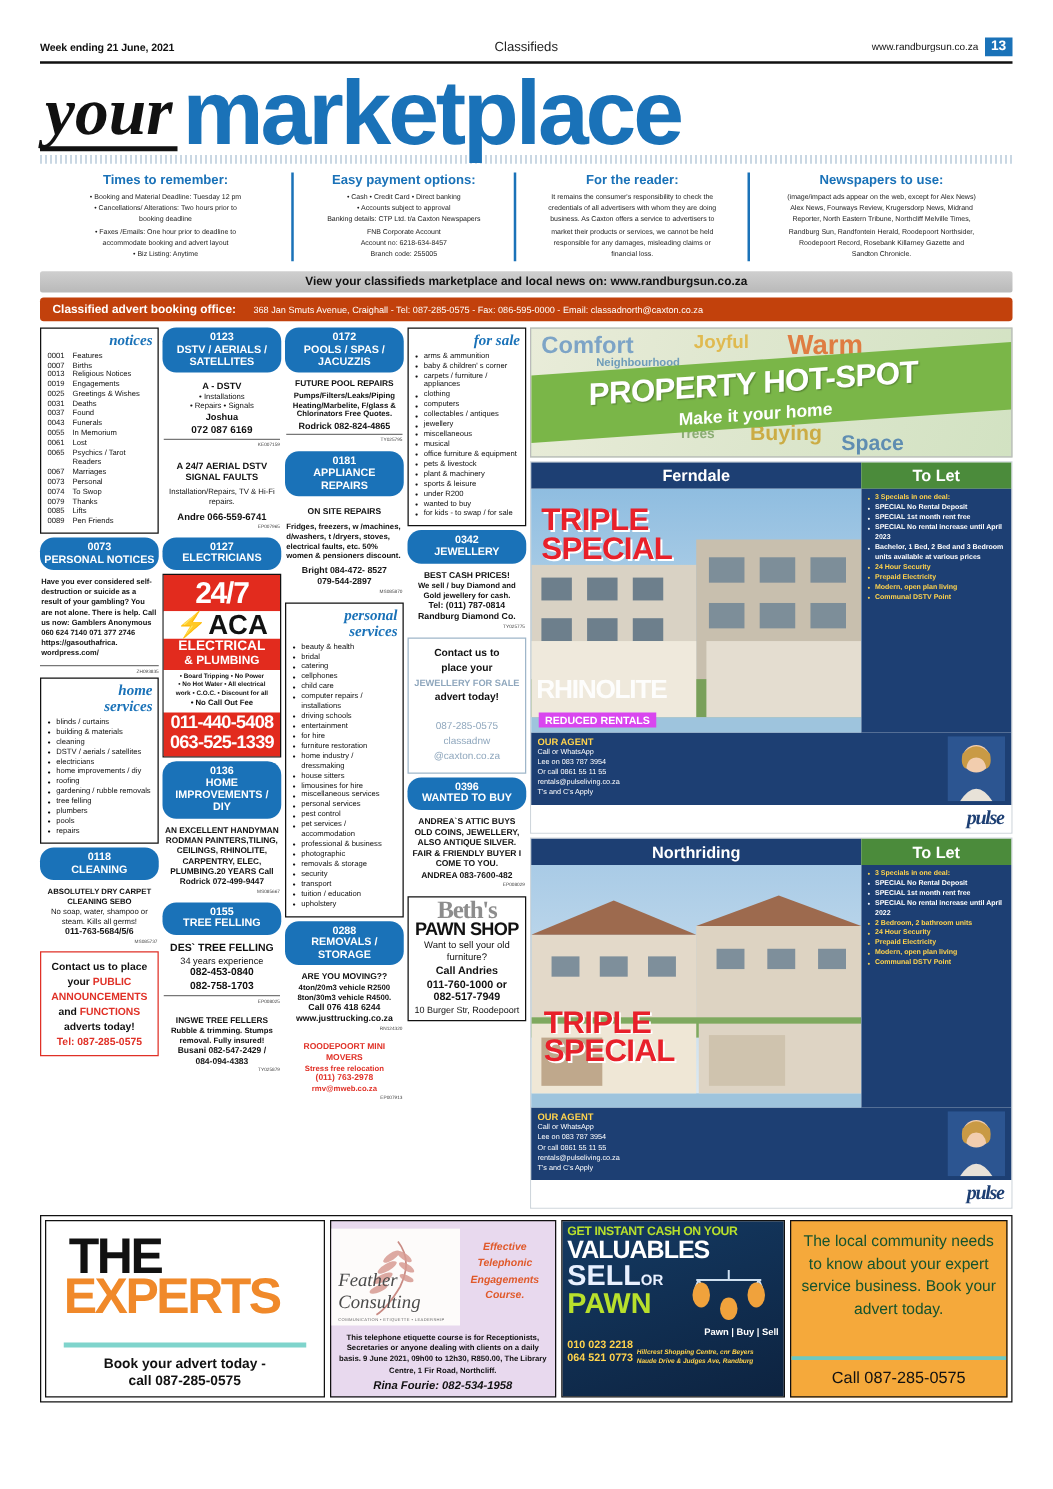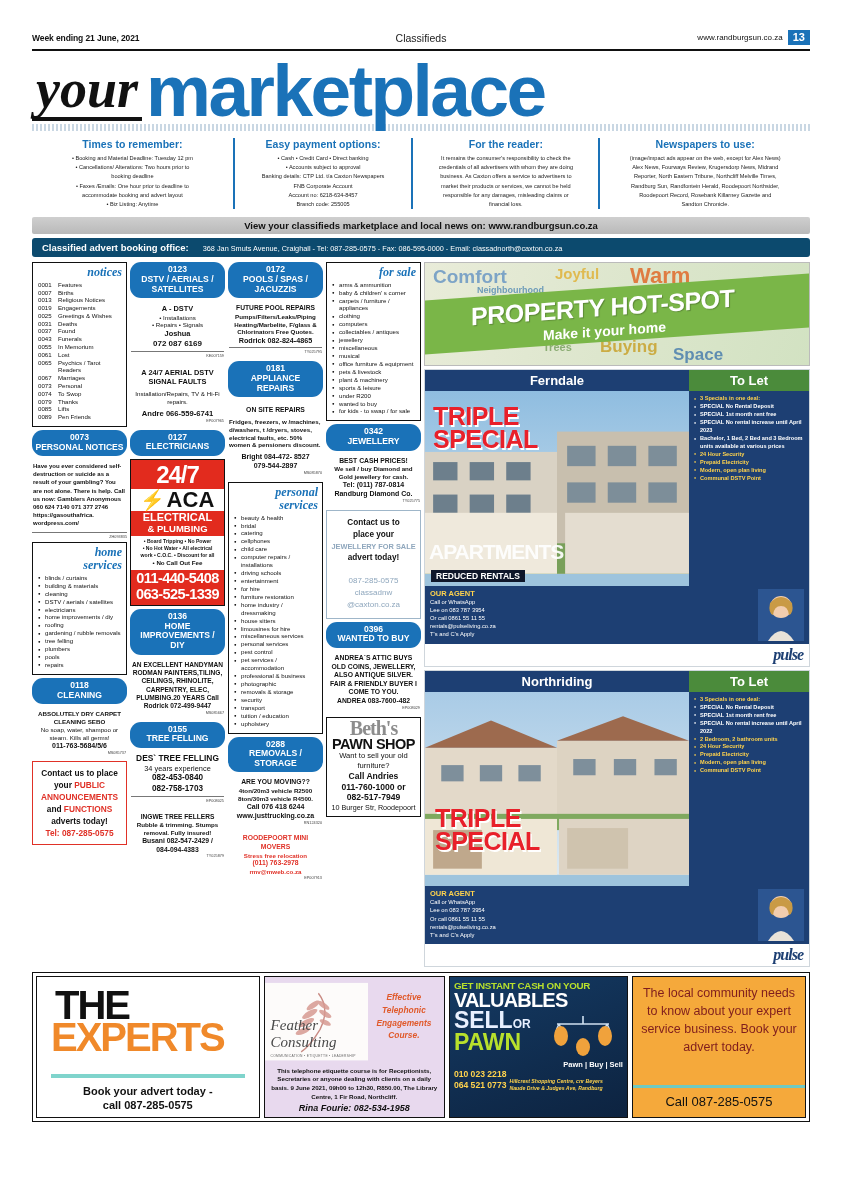--- a/index.html
+++ b/index.html
@@ -43,22 +43,22 @@
   .info h3 { color:#1a72b8; font-size:10.5px; font-weight:bold; margin-bottom:4px; }
   .info p, .info li { font-size:5.6px; line-height:1.65; color:#1b1b1b; }
 
   
   .viewbar {
     margin-top:8px; background:linear-gradient(180deg,#cfcfcf,#b9b9b9);
     text-align:center; font-size:9.5px; font-weight:bold; padding:3px 0; color:#111;
     border-radius:2px;
   }
   .bookbar {
-    margin-top:4px; background:#0c4a6e; color:#fff; border-radius:3px;
-    display:flex; align-items:flex-end; padding:4px 10px; gap:14px;
+    margin-top:4px; background:#c2410c; color:#fff; border-radius:3px;
+    display:flex; align-items:center; padding:4px 10px; gap:14px;
   }
   .bookbar .t1 { font-size:9.5px; font-weight:bold; white-space:nowrap; }
   .bookbar .t2 { font-size:7.3px; }
 
   
   .body { display:flex; margin-top:5px; gap:3px; height:705px; }
   .colstack { width:95px; display:flex; flex-direction:column; gap:3px; }
   .rightzone { flex:1; display:flex; flex-direction:column; gap:3px; }
 
   .catbox { border:1.3px solid #111; padding:4px 4px 5px 5px; }
@@ -148,21 +148,21 @@
   .propad .agent .t1 { font-weight:bold; font-size:7.5px; color:#ffd34d; }
   .propad .agent .t2 { font-size:5.8px; line-height:1.4; }
   .propad .foot { background:#fff; text-align:right; padding:2px 6px; }
   .pulse { font-family:"Liberation Serif", serif; font-style:italic; font-weight:bold; font-size:16px; color:#1d3f73; letter-spacing:-1px; }
 
   .triple {
     position:absolute; left:8px; top:14px; color:#e8202a; font-weight:bold;
     font-size:25px; line-height:0.9; text-shadow:1.5px 1.5px 0 #fff; letter-spacing:-0.5px;
   }
   .apart { position:absolute; left:4px; bottom:22px; color:#fff; font-weight:bold; font-size:21px; letter-spacing:-1px; opacity:.92;}
-  .redrent { position:absolute; left:6px; bottom:4px; background:#0f172a; color:#fff; font-weight:bold; font-size:8.5px; padding:1px 5px; }
+  .redrent { position:absolute; left:6px; bottom:4px; background:#d946ef; color:#fff; font-weight:bold; font-size:8.5px; padding:1px 5px; }
 
   .photo { position:absolute; inset:0; }
 
   
   .bottom { display:flex; gap:4px; margin-top:5px; height:150px; border:1.5px solid #111; padding:3px; }
   .bad { border:1px solid #111; position:relative; overflow:hidden; }
   .bad1 { flex:1.52; background:#fff; display:flex; flex-direction:column; justify-content:flex-end; align-items:center; padding-bottom:4px;}
   .bad1 .the { position:absolute; left:18px; top:6px; font-weight:bold; font-size:40px; letter-spacing:-2px; }
   .bad1 .experts { position:absolute; left:14px; top:38px; font-weight:bold; font-size:40px; color:#f0892a; letter-spacing:-2px; }
   .bad1 .bar { position:absolute; left:14px; right:14px; top:97px; height:4px; background:#7fd4cc; }
@@ -178,21 +178,21 @@
   .bad3 { flex:1.16; background:linear-gradient(160deg,#143a63,#0d2340); color:#fff; padding:3px 4px; }
   .bad3 .l1 { font-weight:bold; font-size:9.8px; color:#b8e02c; letter-spacing:-0.3px; }
   .bad3 .l2 { font-weight:bold; font-size:20px; color:#fff; line-height:0.95; letter-spacing:-0.8px; }
   .bad3 .l3 { font-weight:bold; font-size:23px; color:#e8f0ff; line-height:0.95; }
   .bad3 .l3 small { font-size:12px; }
   .bad3 .l4 { font-weight:bold; font-size:23px; color:#b8e02c; line-height:0.95; }
   .bad3 .pbs { font-size:7.5px; font-weight:bold; text-align:right; }
   .bad3 .nums { font-weight:bold; font-size:8.6px; color:#ffd34d; line-height:1.3; }
   .bad3 .addr { font-size:5.2px; font-weight:bold; font-style:italic; color:#ffd34d; line-height:1.35; }
   .bad4 { flex:1.18; background:#f5a93b; display:flex; flex-direction:column; }
-  .bad4 .msg { flex:1; font-size:12.5px; line-height:1.42; text-align:center; padding:8px 8px 0; color:#7f1d1d; }
+  .bad4 .msg { flex:1; font-size:12.5px; line-height:1.42; text-align:center; padding:8px 8px 0; color:#14532d; }
   .bad4 .call { border-top:3px solid #6fc9c0; text-align:center; font-size:13px; padding:6px 0 8px; }
 </style>
 </head>
 <body>
 
 <div class="page">
 
   <div class="topline">
     <div class="left">Week ending 21 June, 2021</div>
     <div class="mid">Classifieds</div>
@@ -646,21 +646,21 @@
               <rect x="180" y="54" width="28" height="20" fill="#7d8e99"></rect>
               <rect x="220" y="54" width="28" height="20" fill="#7d8e99"></rect>
               <rect x="140" y="90" width="28" height="20" fill="#7d8e99"></rect>
               <rect x="180" y="90" width="28" height="20" fill="#7d8e99"></rect>
               <rect x="220" y="90" width="28" height="20" fill="#7d8e99"></rect>
               <rect x="0" y="150" width="260" height="30" fill="#79a05a"></rect>
               <rect x="0" y="120" width="130" height="60" fill="#efe9dc"></rect>
               <rect x="138" y="120" width="122" height="60" fill="#e4ddd0"></rect>
             </svg>
             <div class="triple"><span>TRIPLE</span><br><span>SPECIAL</span></div>
-            <div class="apart">APARTMENTS</div>
+            <div class="apart">RHINOLITE</div>
             <div class="redrent">REDUCED RENTALS</div>
           </div>
           <div class="side">
             <ul>
               <li>3 Specials in one deal:</li>
               <li class="white">SPECIAL No Rental Deposit</li>
               <li class="white">SPECIAL 1st month rent free</li>
               <li class="white">SPECIAL No rental increase until April 2023</li>
               <li class="white">Bachelor, 1 Bed, 2 Bed and 3 Bedroom units available at various prices</li>
               <li>24 Hour Security</li>

